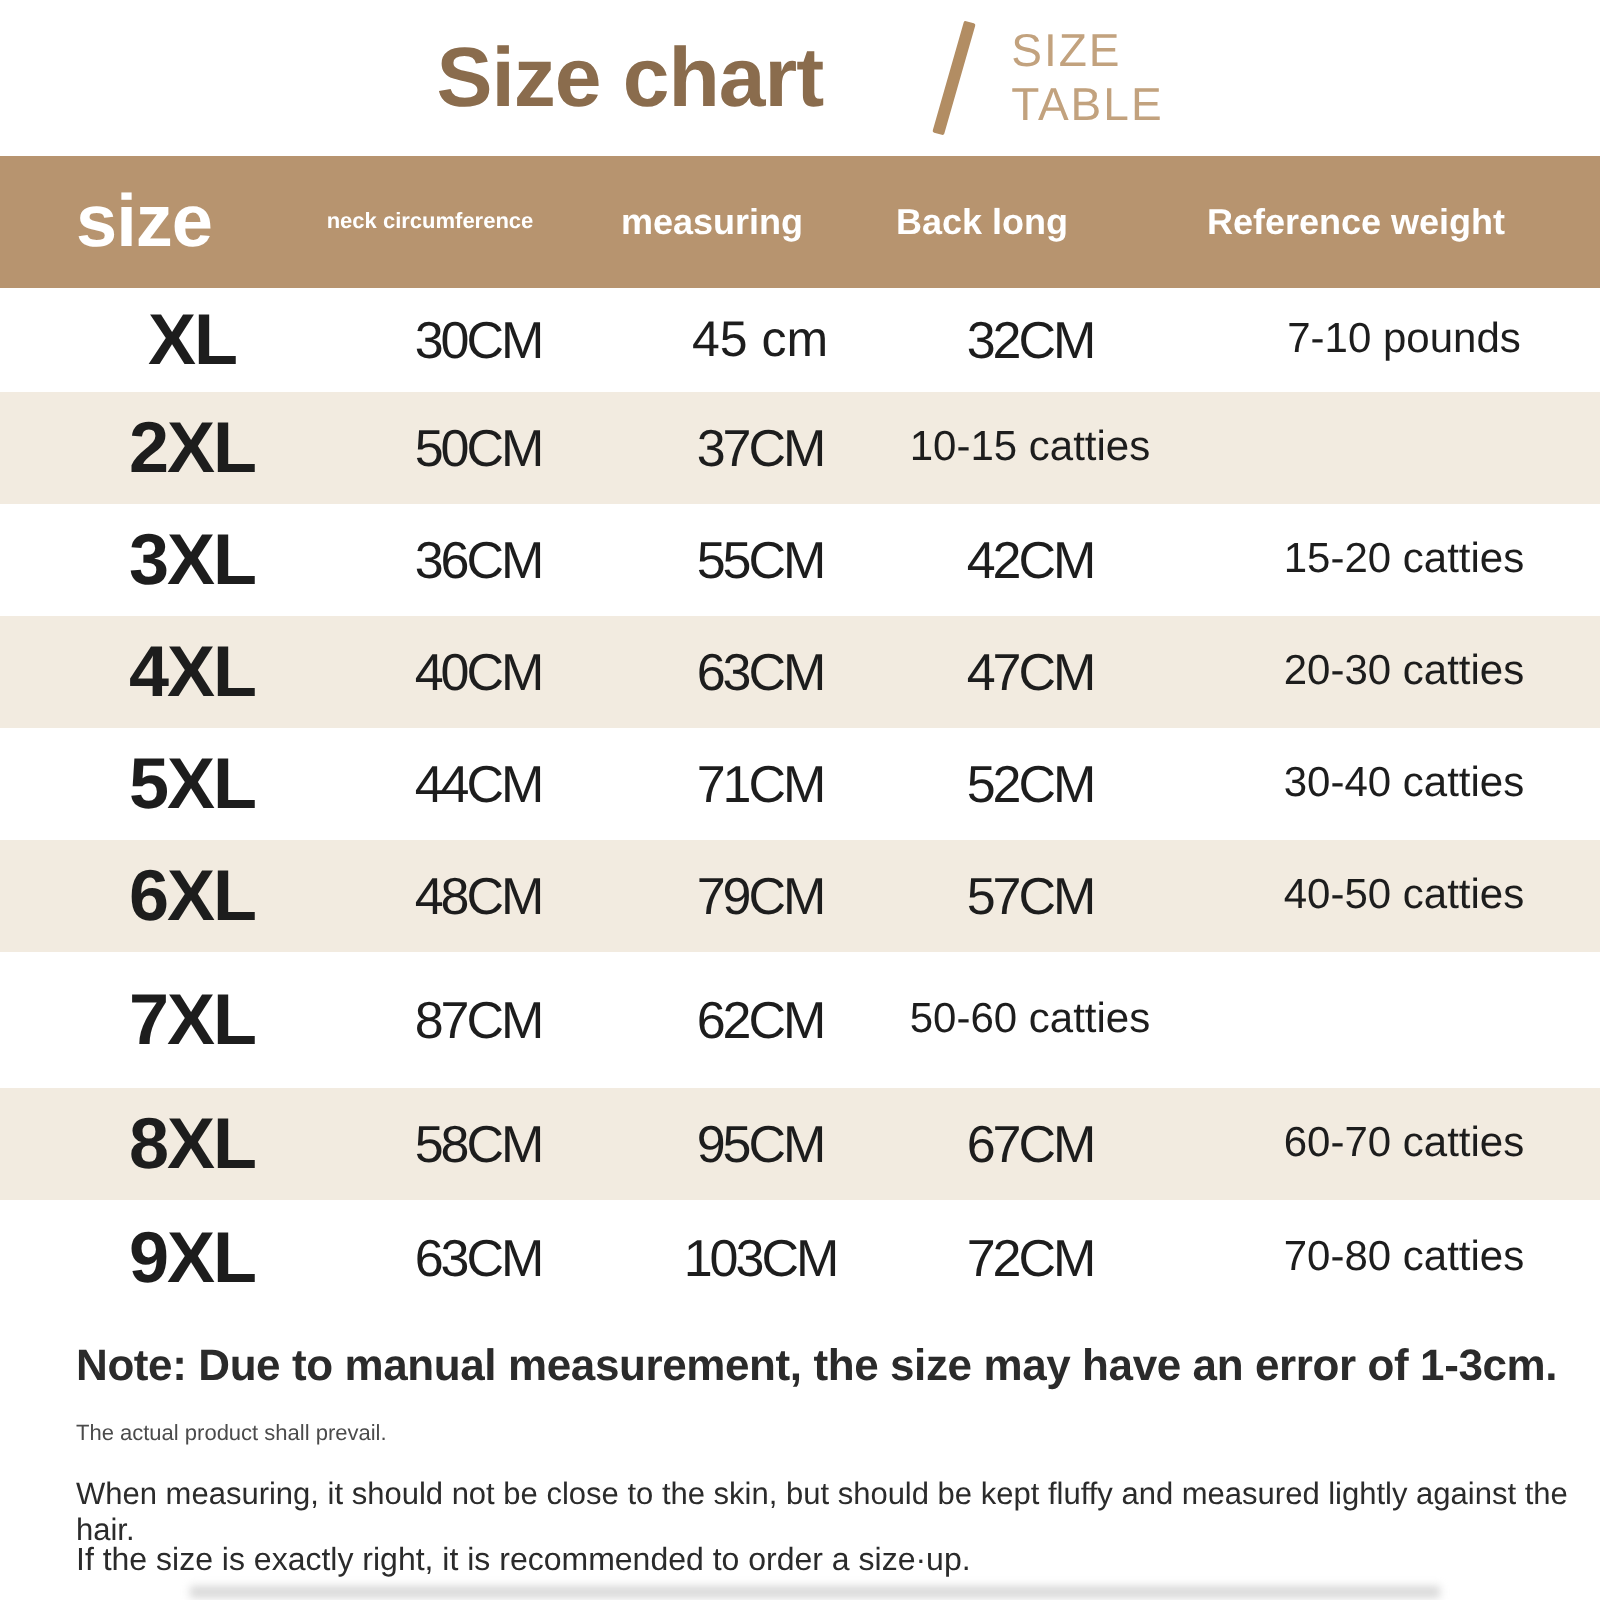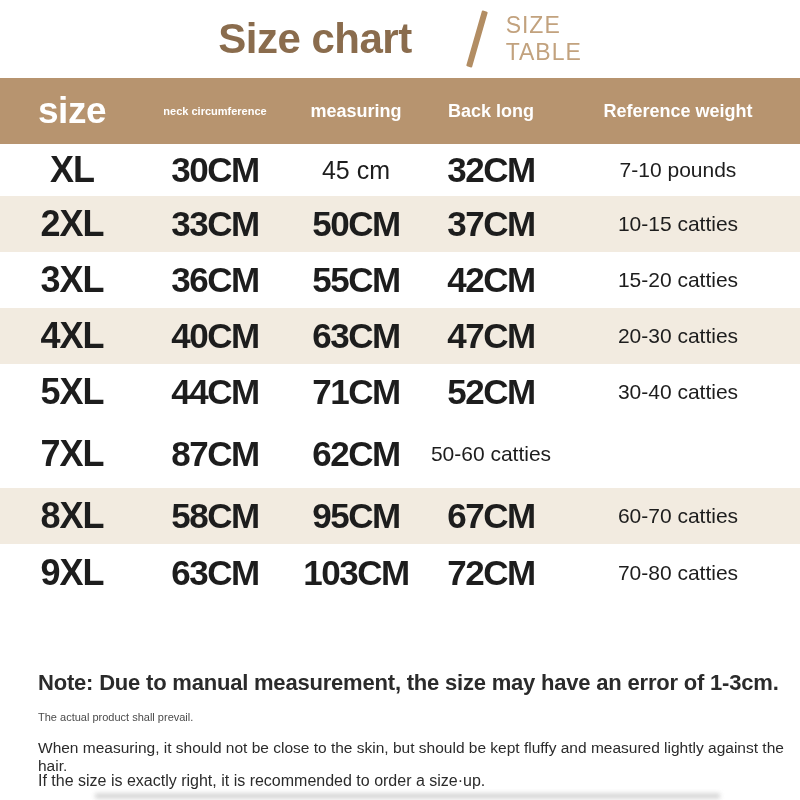--- a/index.html
+++ b/index.html
@@ -60,28 +60,28 @@
     top: 78px; left: 0;
     height: 66px;
     background: #b7946f;
     color: #ffffff;
   }
   .h-size   { font-size: 37px; font-weight: 700; letter-spacing: -0.5px; }
   .h-small  { font-size: 11px; font-weight: 700; }
   .h-mid    { font-size: 18px; font-weight: 700; }
 
   .rows { position: absolute; top: 144px; left: 0; width: 800px; }
-  .trow { height: 56px; background: #ffffff; }
+  .trow { height: 56px; background: #ffffff; padding-left: 24px; }
   .trow.cream { background: #f2ebe0; }
   .trow.row-0 { height: 52px; }
   .trow.row-6 { height: 68px; }
   .trow.row-8 { height: 58px; }
 
   .size-cell   { font-size: 36px; font-weight: 700; letter-spacing: -1px; }
-  .cm-cell     { font-size: 35px; font-weight: 700; letter-spacing: -1.5px; }
+  .cm-cell     { font-size: 26px; font-weight: 400; letter-spacing: -1.5px; }
   .cm-cell.small-cm { font-size: 25px; font-weight: 400; letter-spacing: 0; }
   .weight-cell { font-size: 21px; font-weight: 400; letter-spacing: 0; }
 
   
   .notes {
     position: absolute;
     top: 656px; left: 0;
     width: 800px; height: 144px;
     background: #ffffff;
   }
@@ -148,21 +148,20 @@
   <div class="rows">
       <div class="trow grid-row row-0">
       <div class="cell size-cell">XL</div>
       <div class="cell cm-cell">30CM</div>
       <div class="cell cm-cell small-cm">45 cm</div>
       <div class="cell cm-cell">32CM</div>
       <div class="cell weight-cell">7-10 pounds</div>
     </div>
       <div class="trow grid-row row-1 cream">
       <div class="cell size-cell">2XL</div>
-      <div class="cell cm-cell">33CM</div>
       <div class="cell cm-cell">50CM</div>
       <div class="cell cm-cell">37CM</div>
       <div class="cell weight-cell">10-15 catties</div>
     </div>
       <div class="trow grid-row row-2">
       <div class="cell size-cell">3XL</div>
       <div class="cell cm-cell">36CM</div>
       <div class="cell cm-cell">55CM</div>
       <div class="cell cm-cell">42CM</div>
       <div class="cell weight-cell">15-20 catties</div>
@@ -174,20 +173,27 @@
       <div class="cell cm-cell">47CM</div>
       <div class="cell weight-cell">20-30 catties</div>
     </div>
       <div class="trow grid-row row-4">
       <div class="cell size-cell">5XL</div>
       <div class="cell cm-cell">44CM</div>
       <div class="cell cm-cell">71CM</div>
       <div class="cell cm-cell">52CM</div>
       <div class="cell weight-cell">30-40 catties</div>
     </div>
+      <div class="trow grid-row row-5 cream">
+      <div class="cell size-cell">6XL</div>
+      <div class="cell cm-cell">48CM</div>
+      <div class="cell cm-cell">79CM</div>
+      <div class="cell cm-cell">57CM</div>
+      <div class="cell weight-cell">40-50 catties</div>
+    </div>
       <div class="trow grid-row row-6">
       <div class="cell size-cell">7XL</div>
       <div class="cell cm-cell">87CM</div>
       <div class="cell cm-cell">62CM</div>
       <div class="cell weight-cell">50-60 catties</div>
     </div>
       <div class="trow grid-row row-7 cream">
       <div class="cell size-cell">8XL</div>
       <div class="cell cm-cell">58CM</div>
       <div class="cell cm-cell">95CM</div>

